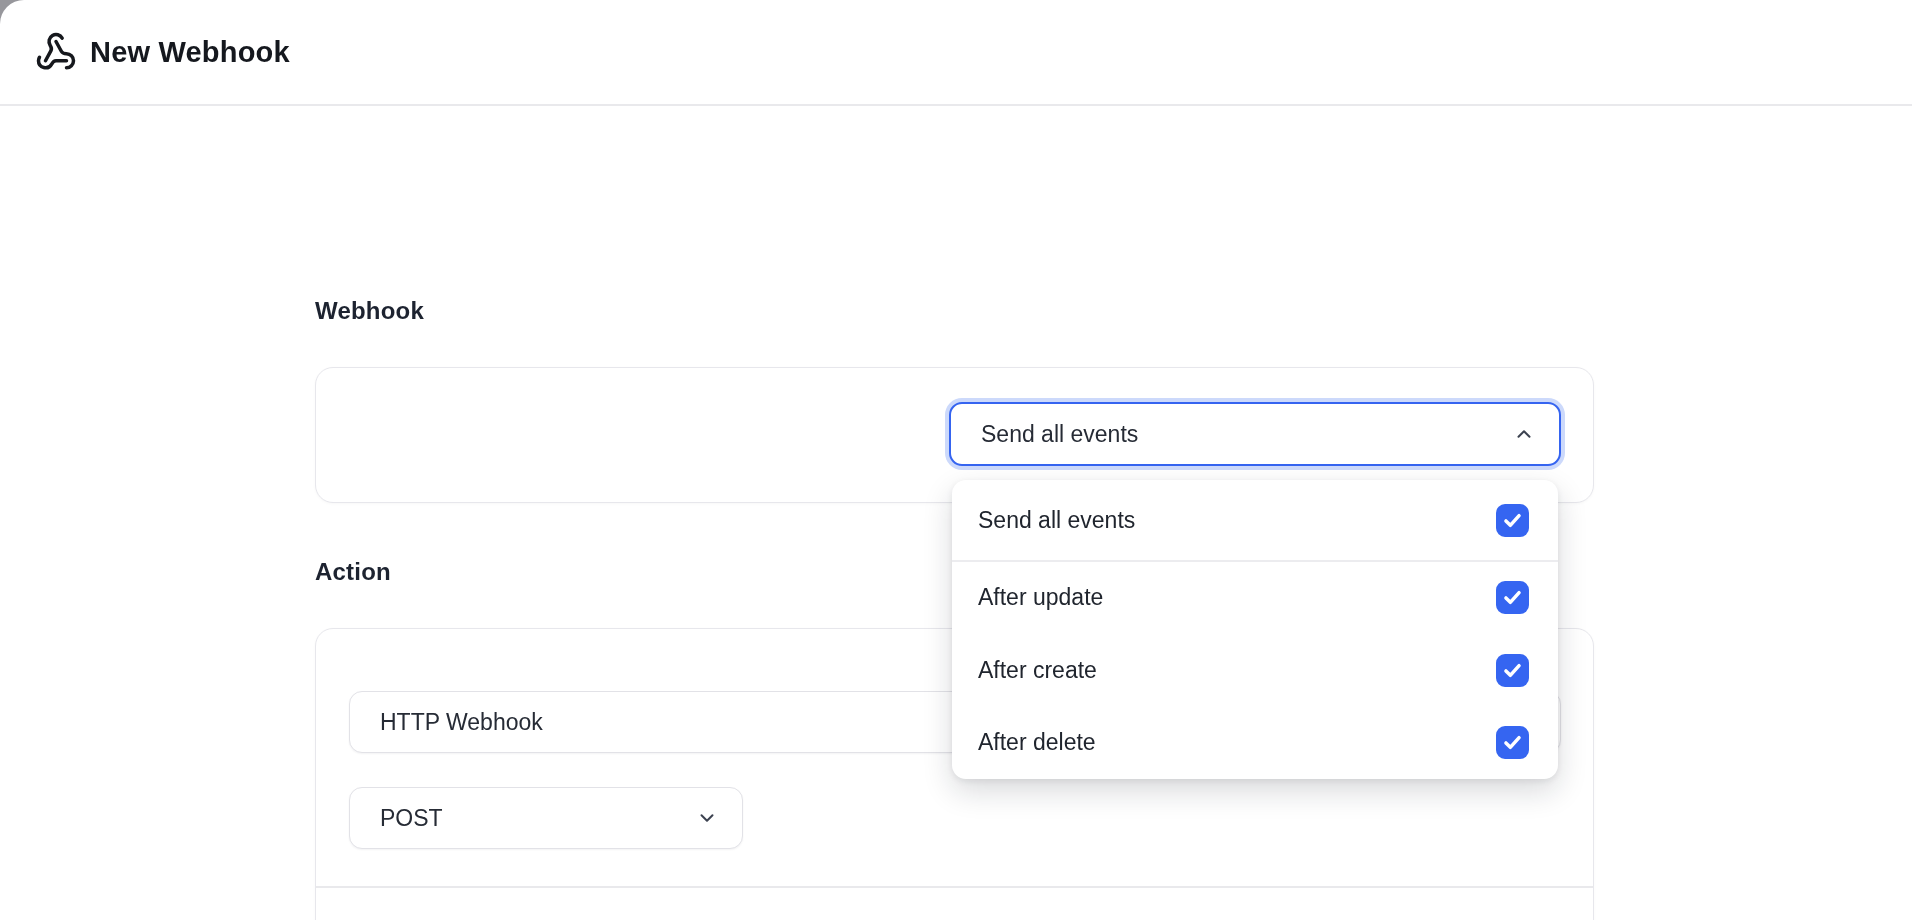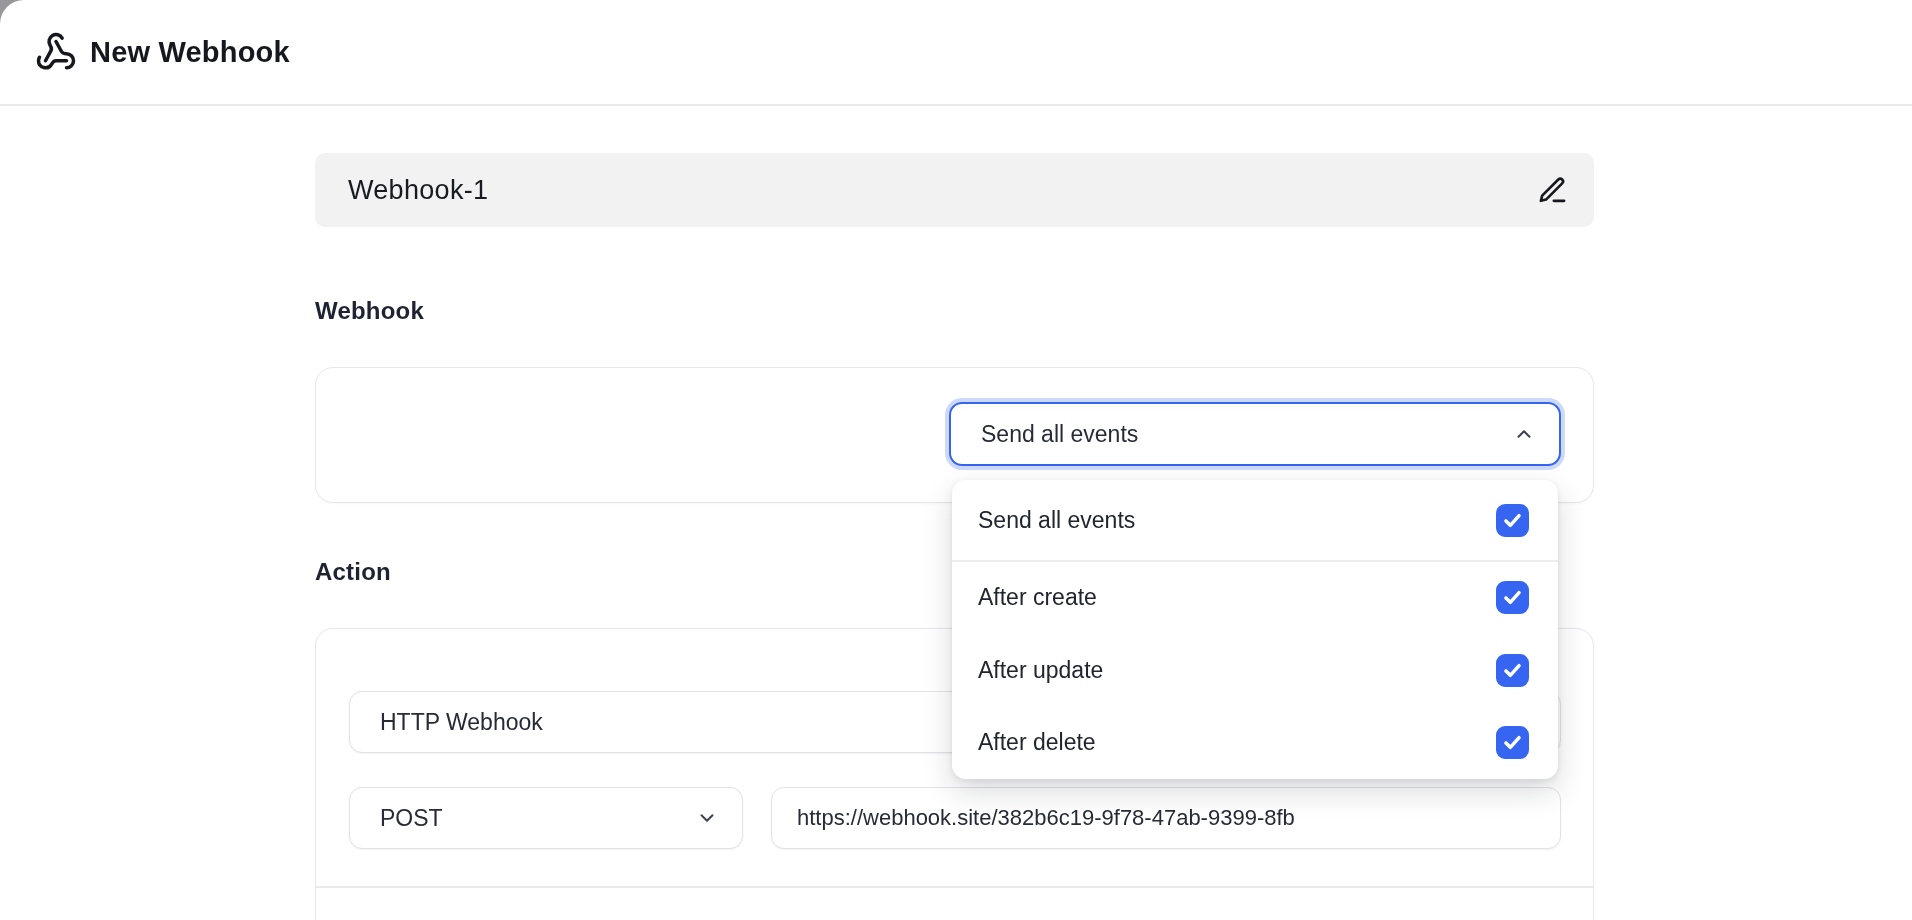--- a/index.html
+++ b/index.html
@@ -122,31 +122,20 @@
     <span class="app-icon">
       <svg width="42" height="42" viewBox="0 0 24 24" fill="none" stroke="#16181d" stroke-width="2" stroke-linecap="round" stroke-linejoin="round">
         <path d="M18 16.98h-5.99c-1.1 0-1.95.94-2.48 1.9A4 4 0 0 1 2 17c.01-.7.2-1.4.57-2"></path>
         <path d="m6 17 3.13-5.78c.53-.97.1-2.18-.5-3.1a4 4 0 1 1 6.89-4.06"></path>
         <path d="m12 6 3.13 5.73C15.66 12.7 16.9 13 18 13a4 4 0 0 1 0 8"></path>
       </svg>
     </span>
     <span class="title">New Webhook</span>
   </div>
 
-  <div class="name-bar">
-    <span class="name-text">Webhook-1</span>
-    <button class="edit-btn">
-      <span style="display:flex;">
-        <svg width="31" height="31" viewBox="0 0 24 24" fill="none" stroke="#16181d" stroke-width="2" stroke-linecap="round" stroke-linejoin="round">
-          <path d="M13 20h8"></path>
-          <path d="M16.5 3.5a2.12 2.12 0 0 1 3 3L7 19l-4 1 1-4Z"></path>
-        </svg>
-      </span>
-    </button>
-  </div>
 
   <div class="section-heading" id="trigger-heading">Webhook</div>
 
   <div class="card" id="trigger-card">
     <div class="select" id="events-select">
       <span>Send all events</span>
       <span class="chev">
         <svg width="22" height="22" viewBox="0 0 24 24" fill="none" stroke="#3c4250" stroke-width="2.2" stroke-linecap="round" stroke-linejoin="round">
             <path d="m6 15 6-6 6 6"></path>
           </svg>
@@ -160,31 +149,31 @@
       <span class="checkbox">
         <span style="display:flex;">
           <svg width="21" height="21" viewBox="0 0 24 24" fill="none" stroke="#ffffff" stroke-width="4" stroke-linecap="round" stroke-linejoin="round">
               <path d="m4.5 12.5 5 5L19.5 6.5"></path>
             </svg>
         </span>
       </span>
     </div>
     <div class="menu-divider"></div>
     <div class="menu-row rest">
+      <span class="menu-label">After update</span>
+      <span class="checkbox">
+        <span style="display:flex;">
+          <svg width="21" height="21" viewBox="0 0 24 24" fill="none" stroke="#ffffff" stroke-width="4" stroke-linecap="round" stroke-linejoin="round">
+              <path d="m4.5 12.5 5 5L19.5 6.5"></path>
+            </svg>
+        </span>
+      </span>
+    </div>
+    <div class="menu-row rest">
       <span class="menu-label">After create</span>
-      <span class="checkbox">
-        <span style="display:flex;">
-          <svg width="21" height="21" viewBox="0 0 24 24" fill="none" stroke="#ffffff" stroke-width="4" stroke-linecap="round" stroke-linejoin="round">
-              <path d="m4.5 12.5 5 5L19.5 6.5"></path>
-            </svg>
-        </span>
-      </span>
-    </div>
-    <div class="menu-row rest">
-      <span class="menu-label">After update</span>
       <span class="checkbox">
         <span style="display:flex;">
           <svg width="21" height="21" viewBox="0 0 24 24" fill="none" stroke="#ffffff" stroke-width="4" stroke-linecap="round" stroke-linejoin="round">
               <path d="m4.5 12.5 5 5L19.5 6.5"></path>
             </svg>
         </span>
       </span>
     </div>
     <div class="menu-row rest">
       <span class="menu-label">After delete</span>
@@ -205,17 +194,16 @@
       <span>HTTP Webhook</span>
     </div>
     <div class="select" id="post-select">
       <span>POST</span>
       <span class="chev">
         <svg width="22" height="22" viewBox="0 0 24 24" fill="none" stroke="#3c4250" stroke-width="2.2" stroke-linecap="round" stroke-linejoin="round">
             <path d="m6 9 6 6 6-6"></path>
           </svg>
       </span>
     </div>
-    <input class="url-input" type="text" value="https://webhook.site/382b6c19-9f78-47ab-9399-8fb" style="">
     <div class="card-divider"></div>
   </div>
 
 </div>
 
 </body></html>

